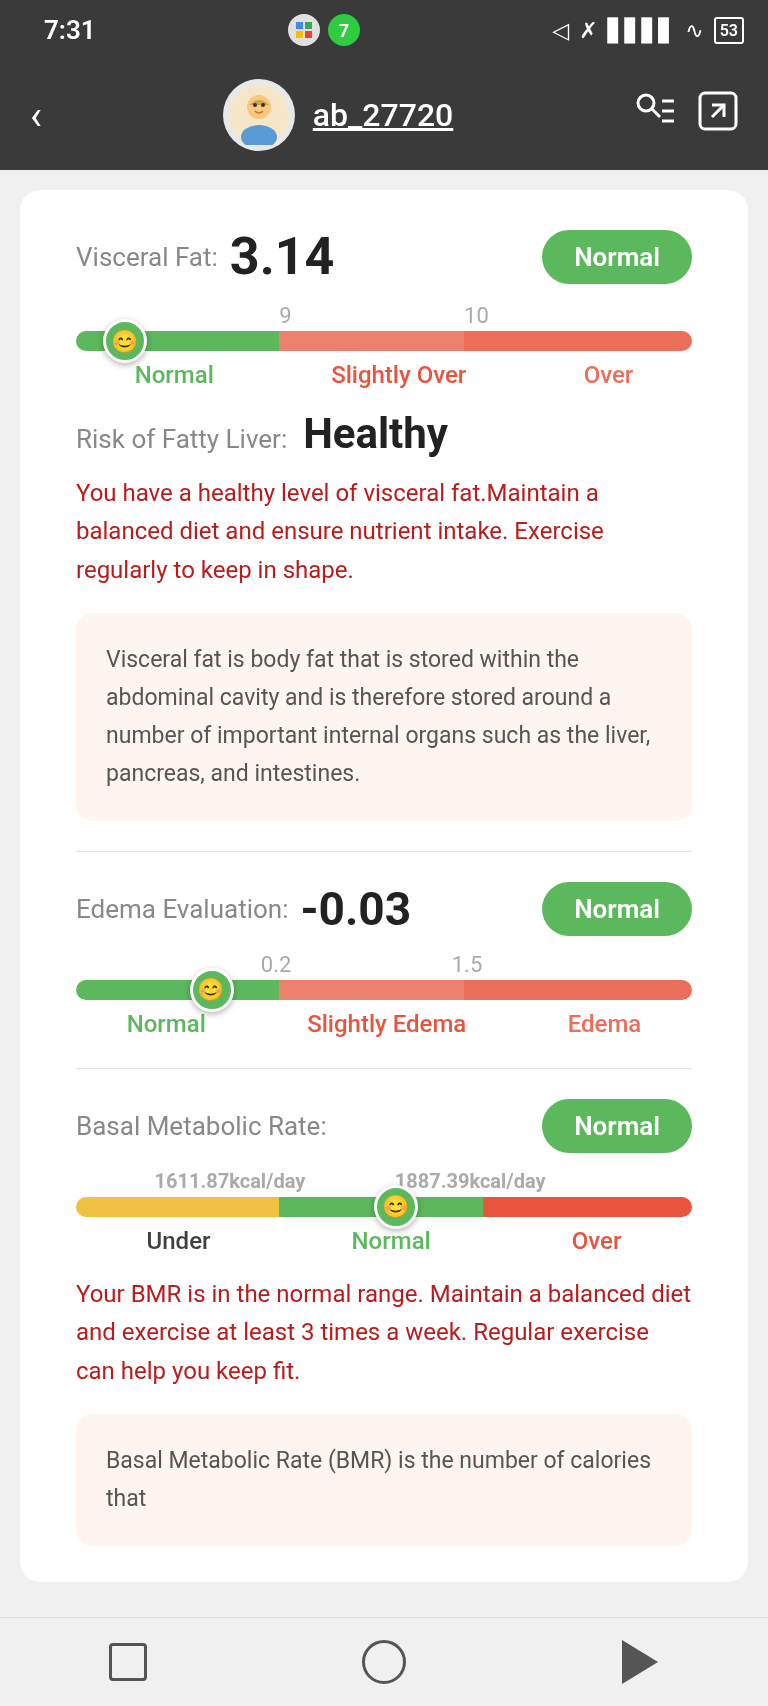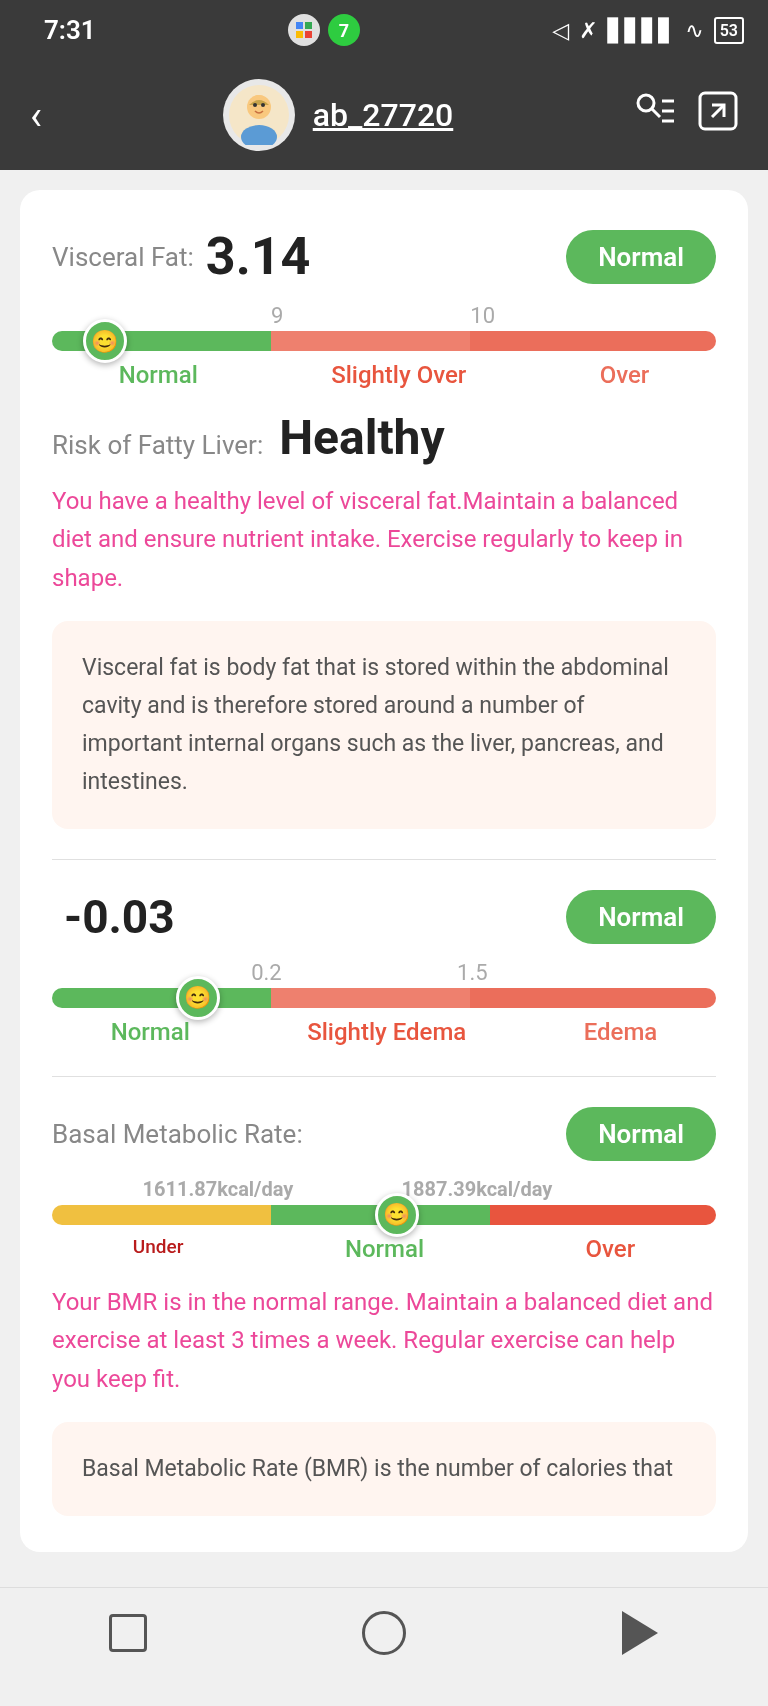--- a/index.html
+++ b/index.html
@@ -105,21 +105,21 @@
     }
 
     
     .main-content {
       background: #f0f0f0;
       padding: 20px;
     }
     .card {
       background: white;
       border-radius: 20px;
-      padding: 36px 32px;
+      padding: 36px 56px;
       margin-bottom: 15px;
     }
     .metric-label {
       font-size: 26px;
       color: #888;
       font-weight: 400;
     }
     .metric-value {
       font-size: 52px;
       font-weight: 700;
@@ -217,21 +217,21 @@
 
     
     .sub-metric {
       margin: 20px 0 16px 0;
     }
     .sub-metric-label { font-size: 26px; color: #888; }
     .sub-metric-value { font-size: 36px; font-weight: 700; color: #222; }
 
     .description-text {
       font-size: 24px;
-      color: #ec4899;
+      color: #b91c1c;
       line-height: 1.6;
       margin: 16px 0 24px 0;
     }
 
     .info-box {
       background: #fff5f0;
       border-radius: 16px;
       padding: 28px 30px;
       margin: 16px 0 0 0;
     }
@@ -317,21 +317,21 @@
       height: 44px;
       border-radius: 50%;
       background: #5cb85c;
       border: 3px solid white;
       display: flex;
       align-items: center;
       justify-content: center;
       z-index: 10;
       box-shadow: 0 2px 6px rgba(0,0,0,0.3);
     }
-    .bmr-label-under { color: #b91c1c; font-size: 19px; font-weight: 500; }
+    .bmr-label-under { color: #404040; font-size: 24px; font-weight: 500; }
     .bmr-label-normal { color: #5cb85c; font-size: 24px; font-weight: 500; }
     .bmr-label-over { color: #e8553e; font-size: 24px; font-weight: 500; }
 
     
     .bottom-nav {
       background: #f0f0f0;
       height: 90px;
       display: flex;
       align-items: center;
       justify-content: space-around;
@@ -466,35 +466,36 @@
         </div>
         <div class="range-labels-bottom">
           <span class="range-label-normal">Normal</span>
           <span class="range-label-slightly">Slightly Over</span>
           <span class="range-label-over">Over</span>
         </div>
       </div>
 
       <div class="sub-metric">
         <span class="sub-metric-label">Risk of Fatty Liver:</span>
-        <span class="sub-metric-value" style="font-size:48px; margin-left:12px;">Healthy</span>
+        <span class="sub-metric-value" style="font-size:42px; margin-left:12px;">Healthy</span>
       </div>
 
       <p class="description-text">You have a healthy level of visceral fat.Maintain a balanced diet and ensure nutrient intake. Exercise regularly to keep in shape.</p>
 
       <div class="info-box">
         <p class="info-box-text">Visceral fat is body fat that is stored within the abdominal cavity and is therefore stored around a number of important internal organs such as the liver, pancreas, and intestines.</p>
       </div>
     </div>
 
     <div class="divider"></div>
 
     <div>
       <div class="metric-header-row">
         <div class="metric-label-value">
+          <span class="metric-label">Edema Evaluation:</span>
           <span style="font-size:46px; font-weight:700; color:#222; margin-left:12px;">-0.03</span>
         </div>
         <span class="normal-badge">Normal</span>
       </div>
 
       <div class="range-container">
         <div class="range-labels-top" style="height:28px;">
           <span class="range-marker edema-range-marker-05">0.2</span>
           <span class="range-marker edema-range-marker-15">1.5</span>
         </div>

